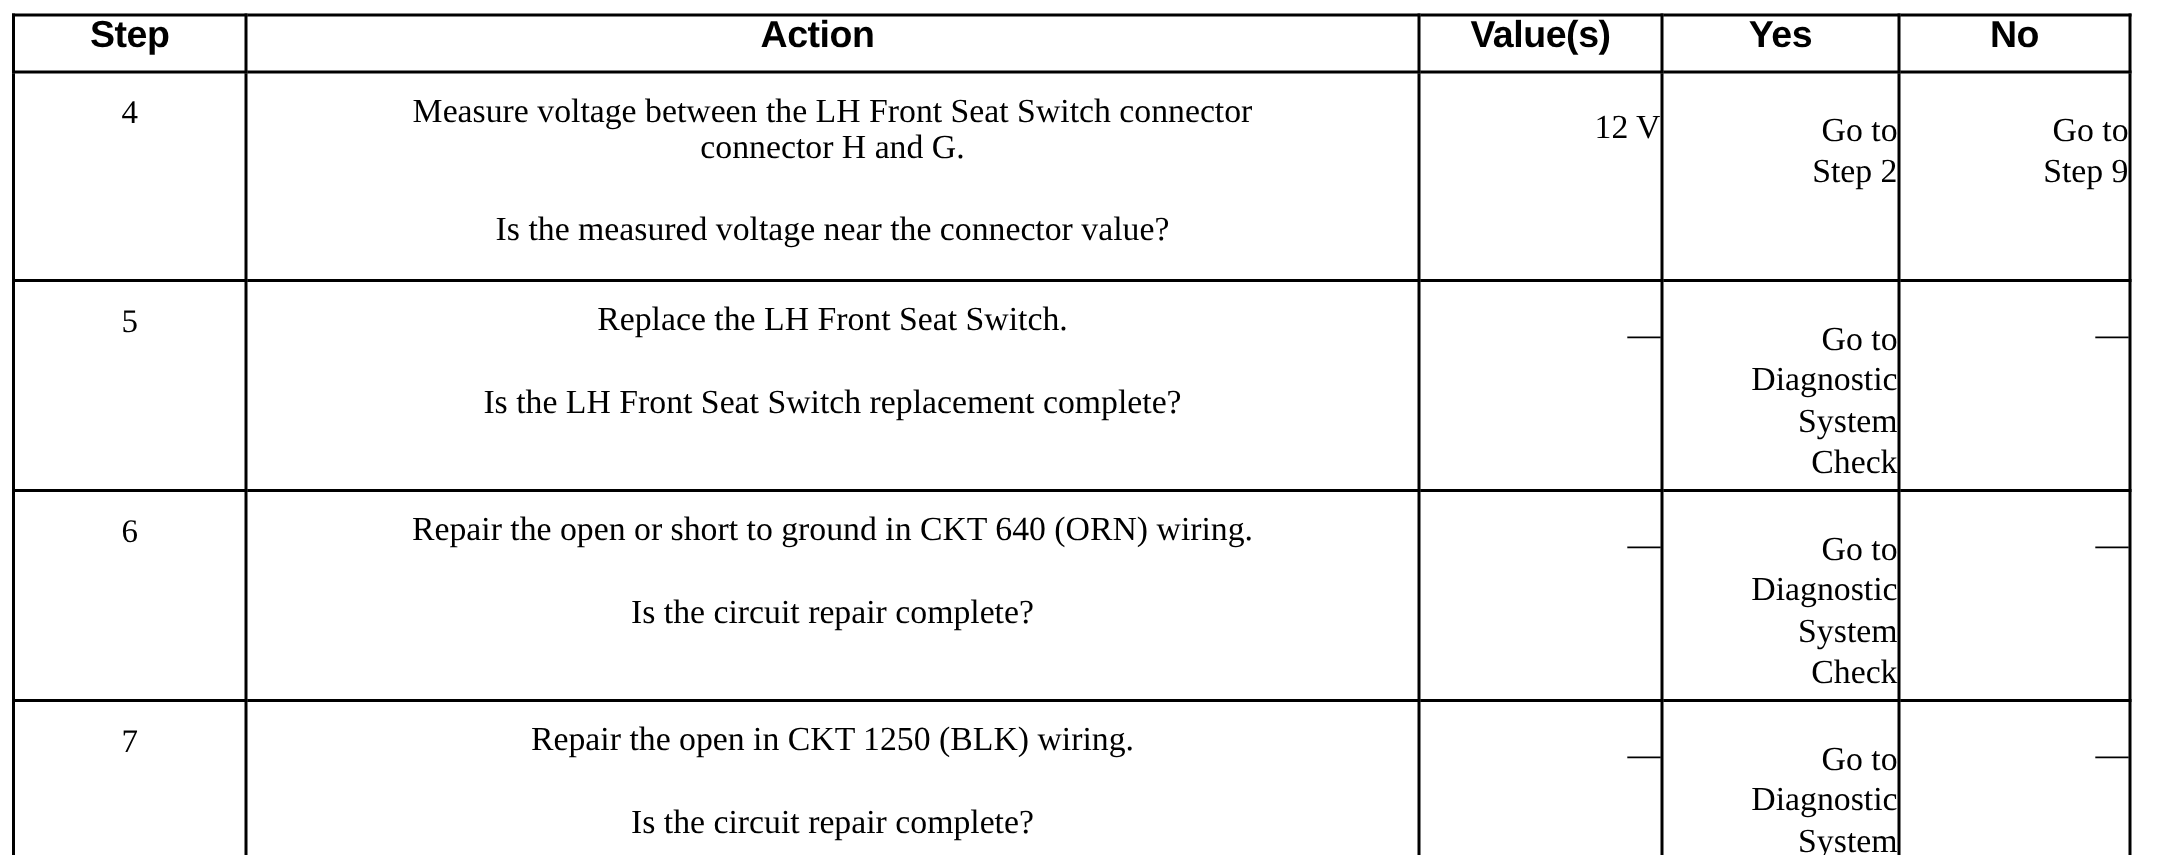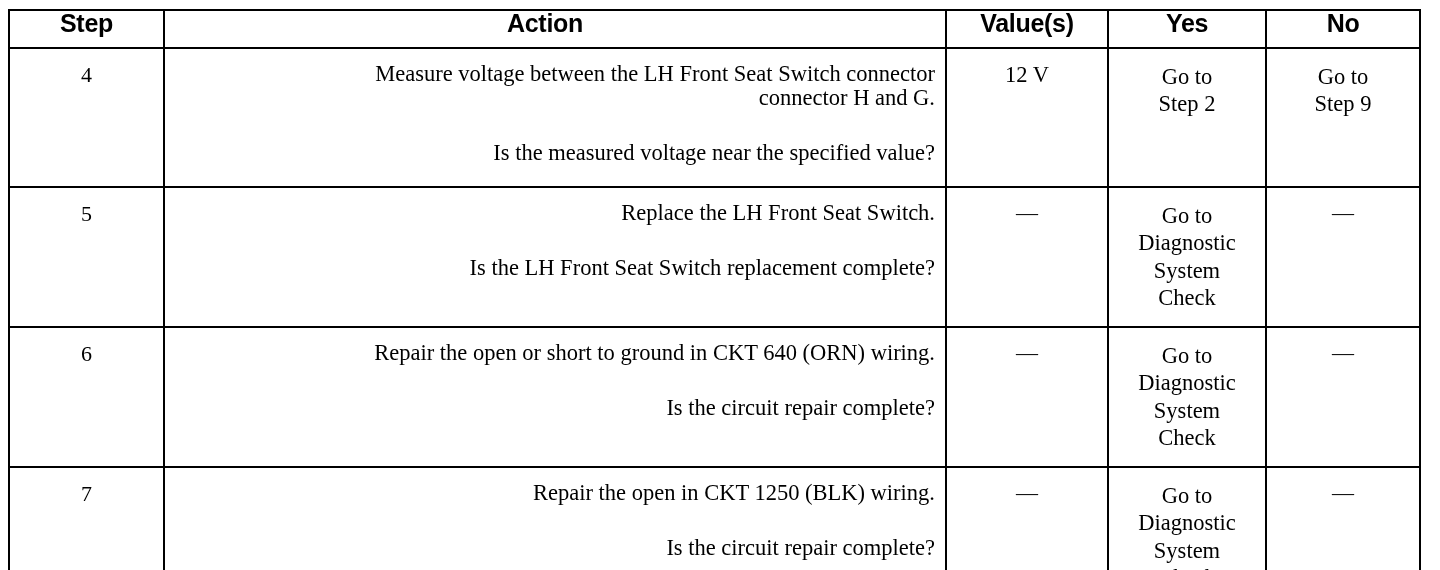--- a/index.html
+++ b/index.html
@@ -74,36 +74,36 @@
     line-height: 1.06;
   }
 
   td.step-cell {
     text-align: center;
     padding-top: 14px;
     font-size: 22px;
   }
 
   td.action-cell {
-    text-align: right;
+    text-align: center;
     padding: 13px 10px 12px 10px;
   }
   .action-cell .line {
     white-space: nowrap;
     margin: 0;
   }
   .action-cell .gap {
     height: 31px;
   }
 
   td.value-cell,
   td.yes-cell,
   td.no-cell {
-    text-align: center;
-    padding-top: 14px;
+    text-align: right;
+    padding-top: 24px;
     margin-top: 44px;
   }
 
   .stack-line {
     display: block;
     white-space: nowrap;
     line-height: 1.22;
   }
 
   .dash {
@@ -143,21 +143,21 @@
     </thead>
 
     <tbody>
 
       <tr class="row-4">
         <td class="step-cell">4</td>
         <td class="action-cell">
           <div class="line">Measure voltage between the LH Front Seat Switch connector</div>
           <div class="line">connector H and G.</div>
           <div class="gap"></div>
-          <div class="line">Is the measured voltage near the specified value?</div>
+          <div class="line">Is the measured voltage near the connector value?</div>
         </td>
         <td class="value-cell">12 V</td>
         <td class="yes-cell">
           <span class="stack-line">Go to</span>
           <span class="stack-line">Step 2</span>
         </td>
         <td class="no-cell">
           <span class="stack-line">Go to</span>
           <span class="stack-line">Step 9</span>
         </td>

